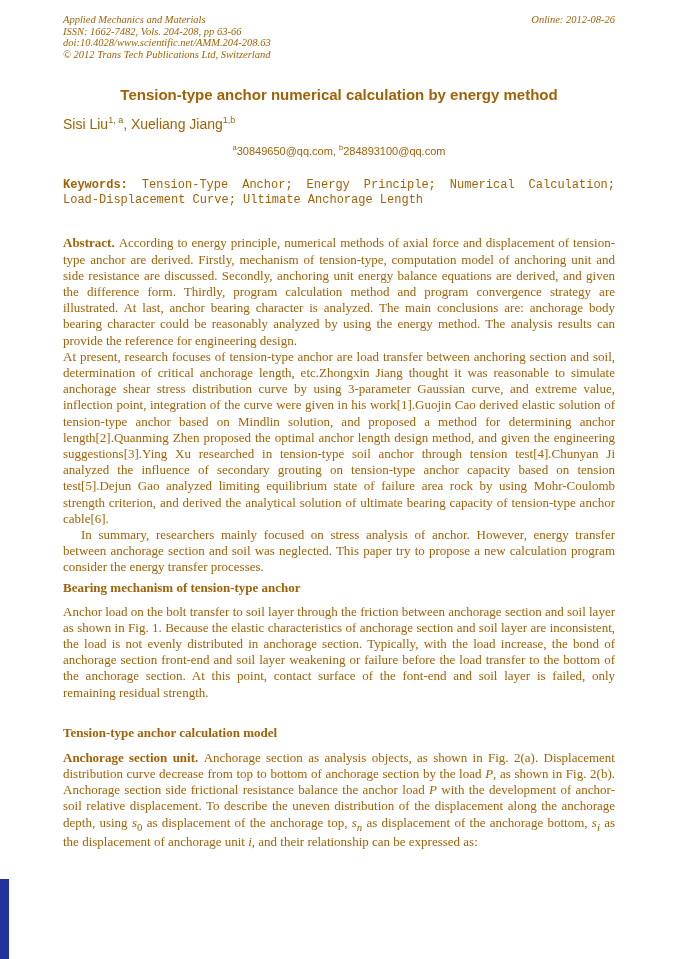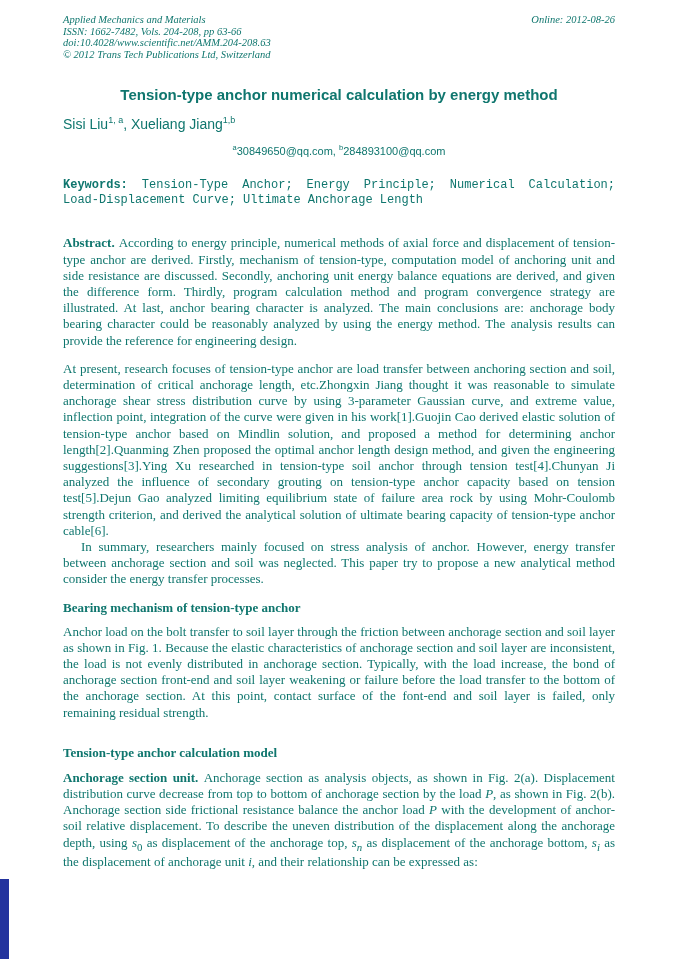--- a/index.html
+++ b/index.html
@@ -5,21 +5,21 @@
   * { box-sizing: border-box; }
   html, body { margin: 0; padding: 0; background: #e9e9e9; }
   .page {
     position: relative;
     width: 678px;
     height: 959px;
     margin: 0 auto;
     background: #ffffff;
     overflow: hidden;
     font-family: "Liberation Serif", serif;
-    color: #0f766e;
+    color: #a16207;
   }
   .content { padding: 14px 63px 0 63px; }
 
   
   .header-row {
     display: flex;
     justify-content: space-between;
     align-items: flex-start;
     font-family: "Liberation Serif", serif;
     font-style: italic;
@@ -79,22 +79,22 @@
   .abstract { margin-top: 28px; }
   .indent { text-indent: 18px; }
 
   .sec-heading {
     margin: 0;
     font-size: 13px;
     font-weight: bold;
     line-height: 16px;
   }
   .h-intro   { margin-top: 17px; margin-bottom: 7px; }
-  .p-intro-1 { margin-top: 12px; }
-  .h-bearing { margin-top: 12px; margin-bottom: 8px; }
+  .p-intro-1 { margin-top: 0; }
+  .h-bearing { margin-top: 4px; margin-bottom: 8px; }
   .h-calc    { margin-top: 24px; margin-bottom: 9px; }
 
   
   .edge-artifact {
     position: absolute;
     left: 0;
     bottom: 0;
     width: 9px;
     height: 80px;
   }
@@ -120,21 +120,21 @@
     <div class="authors">Sisi Liu<sup>1, a</sup>, Xueliang Jiang<sup>1,b</sup></div>
 
 
     <div class="emails"><sup>a</sup>30849650@qq.com, <sup>b</sup>284893100@qq.com</div>
 
     <p class="keywords"><b>Keywords: </b>Tension-Type Anchor; Energy Principle; Numerical Calculation; Load-Displacement Curve; Ultimate Anchorage Length</p>
 
     <p class="body-par abstract"><b>Abstract. </b>According to energy principle, numerical methods of axial force and displacement of tension-type anchor are derived. Firstly, mechanism of tension-type, computation model of anchoring unit and side resistance are discussed. Secondly, anchoring unit energy balance equations are derived, and given the difference form. Thirdly, program calculation method and program convergence strategy are illustrated. At last, anchor bearing character is analyzed. The main conclusions are: anchorage body bearing character could be reasonably analyzed by using the energy method. The analysis results can provide the reference for engineering design.</p>
 
     <p class="body-par p-intro-1">At present, research focuses of tension-type anchor are load transfer between anchoring section and soil, determination of critical anchorage length, etc.Zhongxin Jiang thought it was reasonable to simulate anchorage shear stress distribution curve by using 3-parameter Gaussian curve, and extreme value, inflection point, integration of the curve were given in his work[1].Guojin Cao derived elastic solution of tension-type anchor based on Mindlin solution, and proposed a method for determining anchor length[2].Quanming Zhen proposed the optimal anchor length design method, and given the engineering suggestions[3].Ying Xu researched in tension-type soil anchor through tension test[4].Chunyan Ji analyzed the influence of secondary grouting on tension-type anchor capacity based on tension test[5].Dejun Gao analyzed limiting equilibrium state of failure area rock by using Mohr-Coulomb strength criterion, and derived the analytical solution of ultimate bearing capacity of tension-type anchor cable[6].</p>
-    <p class="body-par indent">In summary, researchers mainly focused on stress analysis of anchor. However, energy transfer between anchorage section and soil was neglected. This paper try to propose a new analytical method consider the energy transfer processes.</p>
+    <p class="body-par indent">In summary, researchers mainly focused on stress analysis of anchor. However, energy transfer between anchorage section and soil was neglected. This paper try to propose a new calculation program consider the energy transfer processes.</p>
 
     <h2 class="sec-heading h-bearing">Bearing mechanism of tension-type anchor</h2>
     <p class="body-par">Anchor load on the bolt transfer to soil layer through the friction between anchorage section and soil layer as shown in Fig. 1. Because the elastic characteristics of anchorage section and soil layer are inconsistent, the load is not evenly distributed in anchorage section. Typically, with the load increase, the bond of anchorage section front-end and soil layer weakening or failure before the load transfer to the bottom of the anchorage section. At this point, contact surface of the font-end and soil layer is failed, only remaining residual strength.</p>
 
     <h2 class="sec-heading h-calc">Tension-type anchor calculation model</h2>
     <p class="body-par"><b>Anchorage section unit. </b>Anchorage section as analysis objects, as shown in Fig. 2(a). Displacement distribution curve decrease from top to bottom of anchorage section by the load <i>P</i>, as shown in Fig. 2(b). Anchorage section side frictional resistance balance the anchor load <i>P</i> with the development of anchor-soil relative displacement. To describe the uneven distribution of the displacement along the anchorage depth, using <i>s</i><sub>0</sub> as displacement of the anchorage top, <i>s</i><sub><i>n</i></sub> as displacement of the anchorage bottom, <i>s</i><sub><i>i</i></sub> as the displacement of anchorage unit <i>i</i>, and their relationship can be expressed as:</p>
 
   </div>
 
   <div class="edge-artifact" style="background:#23339e"></div>

